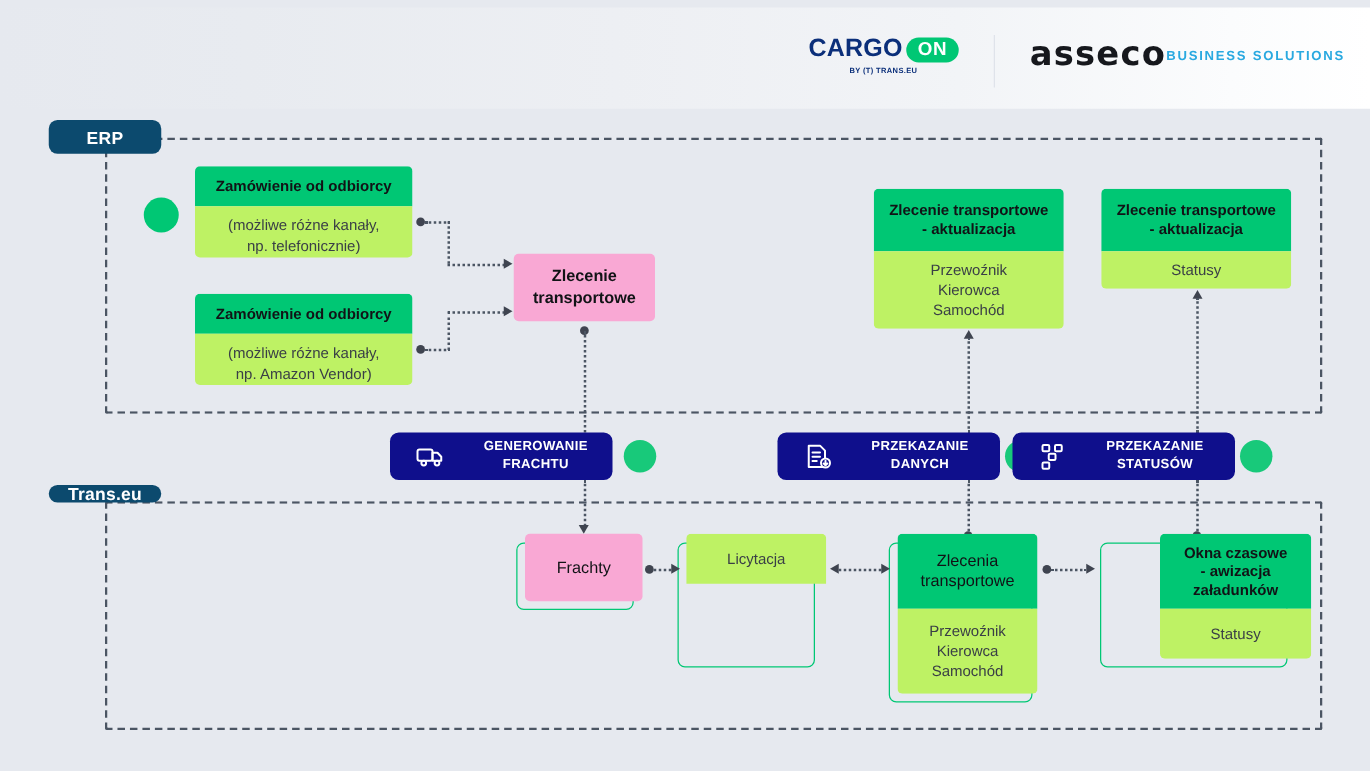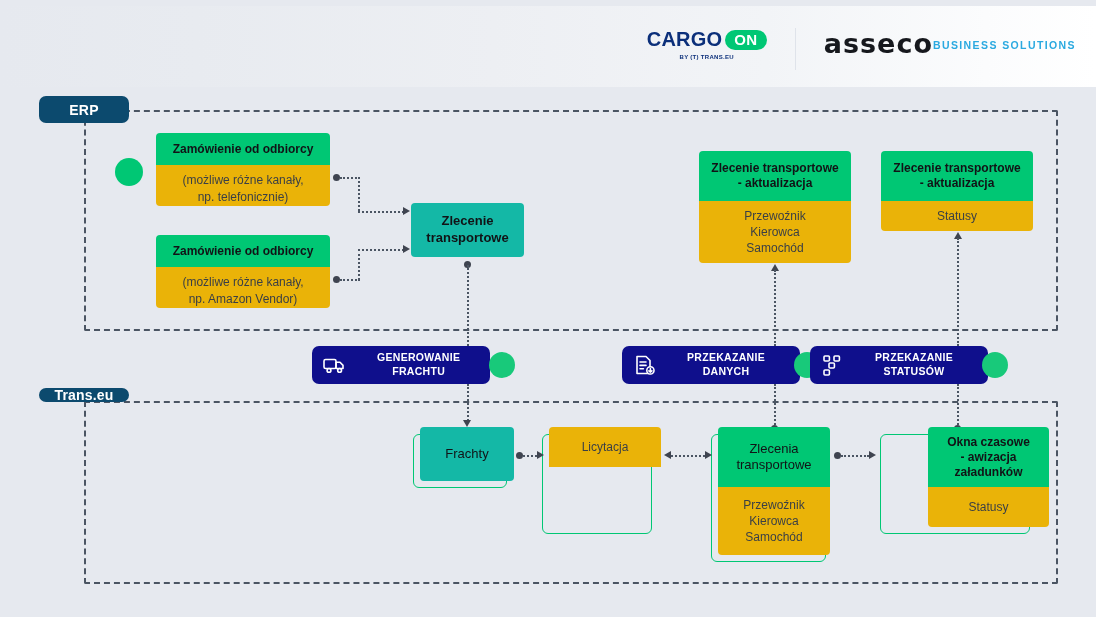--- a/index.html
+++ b/index.html
@@ -53,46 +53,46 @@
 
   
   .card { position: absolute; border-radius: 4px; overflow: hidden; }
   .card-head {
     background: #00c774; color: #111316; font-size: 12px; font-weight: 700;
     display: flex; align-items: center; justify-content: center; text-align: center;
     line-height: 1.25; padding: 16px 6px;
   }
   .card-head.plain { font-weight: 400; font-size: 13px; }
   .card-body {
-    background: #eab308; color: #3a3f46; font-size: 12px; font-weight: 400;
+    background: #bef264; color: #3a3f46; font-size: 12px; font-weight: 400;
     display: flex; flex-direction: column; align-items: center; justify-content: center;
     text-align: right; line-height: 1.35; padding: 0 6px;
   }
   .card-body .ln { display: block; }
 
   
   .stack-outline {
     position: absolute; border: 1.5px solid #00c774; border-radius: 6px;
     background: transparent;
   }
 
   
   .solidbox {
-    position: absolute; background: #14b8a6; border-radius: 4px;
+    position: absolute; background: #f9a8d4; border-radius: 4px;
     display: flex; align-items: center; justify-content: center;
     text-align: center; color: #111316; font-size: 13px; font-weight: 700;
     line-height: 1.3;
   }
   .solidbox.plain { font-weight: 400; }
 
   
   .pill {
     position: absolute; background: #0f0f8c; border-radius: 7px;
     display: flex; align-items: center; height: 38px; z-index: 6;
-    padding-left: 10px; padding-right: 10px; gap: 23px;
+    padding-left: 20px; padding-right: 10px; gap: 23px;
   }
   .pill-icon { width: 26px; height: 26px; flex: 0 0 26px; color: #ffffff; }
   .pill-label {
     flex: 1 1 auto; color: #ffffff; font-size: 10.5px; font-weight: 700;
     text-align: center; line-height: 1.3; letter-spacing: .3px; padding: 0 6px;
   }
   .pill-dot { width: 26px; height: 26px; flex: 0 0 26px; border-radius: 50%; background: #18c97a; }
 
   .green-circle { position: absolute; border-radius: 50%; background: #00c774; }
 

